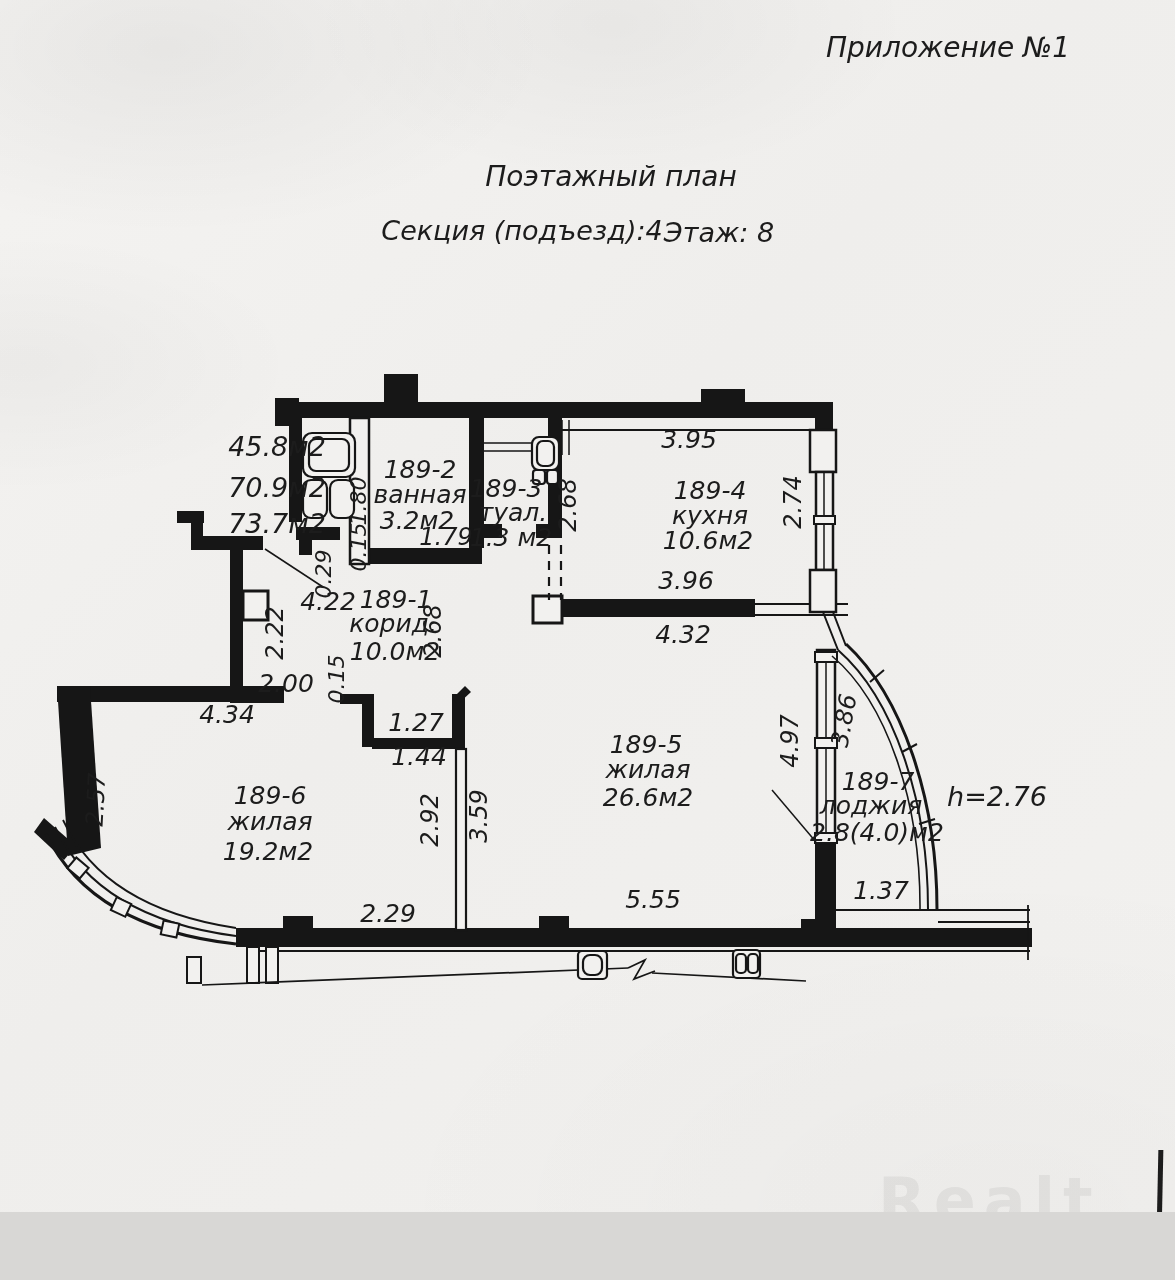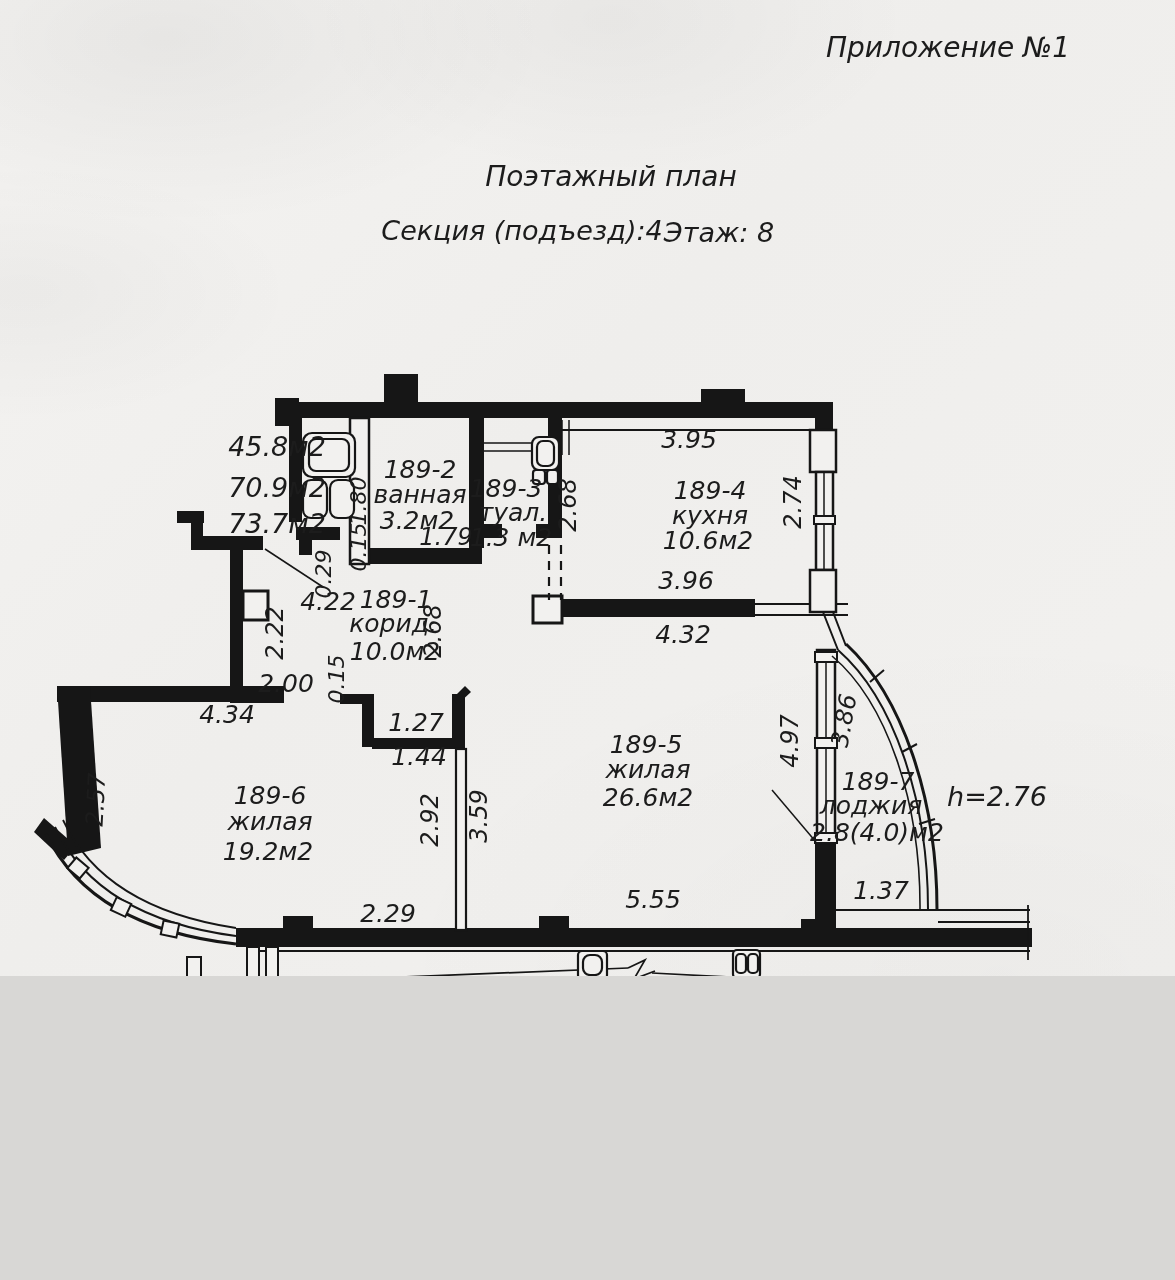--- a/index.html
+++ b/index.html
@@ -1,17 +1,17 @@
 <!DOCTYPE html>
 <html><head>
 <meta charset="utf-8">
 <style>
   html,body{margin:0;padding:0;background:#d8d7d5;}
   #page{
-    position:relative;width:1175px;height:976px;overflow:hidden;
+    position:relative;width:1175px;height:1212px;overflow:hidden;
     font-family:"DejaVu Sans",sans-serif;
     background:
       radial-gradient(620px 300px at 14% 4%, rgba(0,0,0,0.05), transparent 62%),
       radial-gradient(500px 260px at 52% 2%, rgba(0,0,0,0.04), transparent 60%),
       radial-gradient(420px 200px at 2% 30%, rgba(0,0,0,0.03), transparent 65%),
       radial-gradient(900px 500px at 85% 100%, rgba(0,0,0,0.022), transparent 70%),
       linear-gradient(135deg,#f4f3f1 0%,#efeeec 45%,#f2f1ef 100%);
   }
   svg text{
     font-family:"DejaVu Sans",sans-serif;

